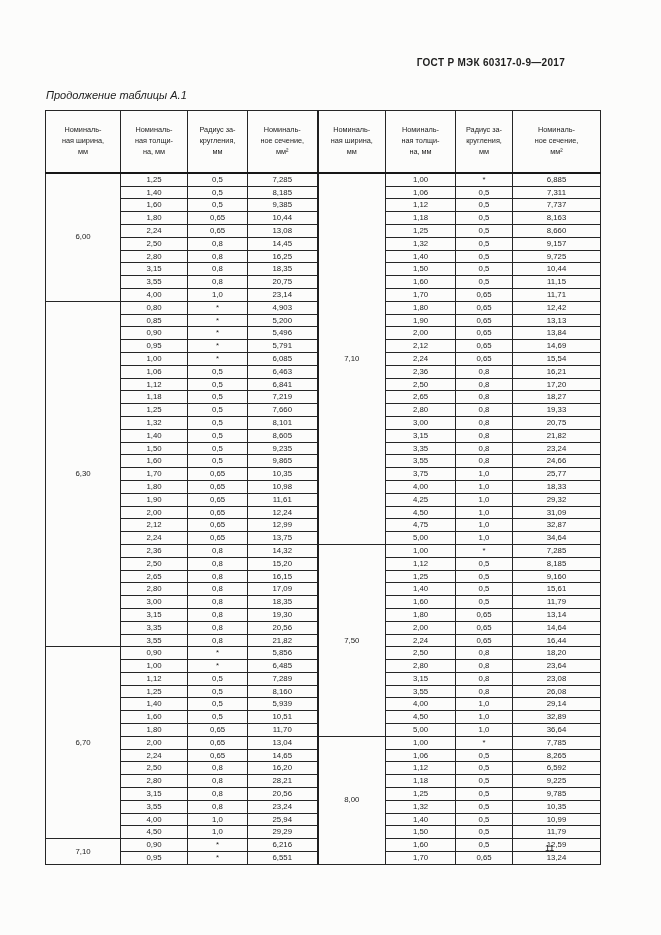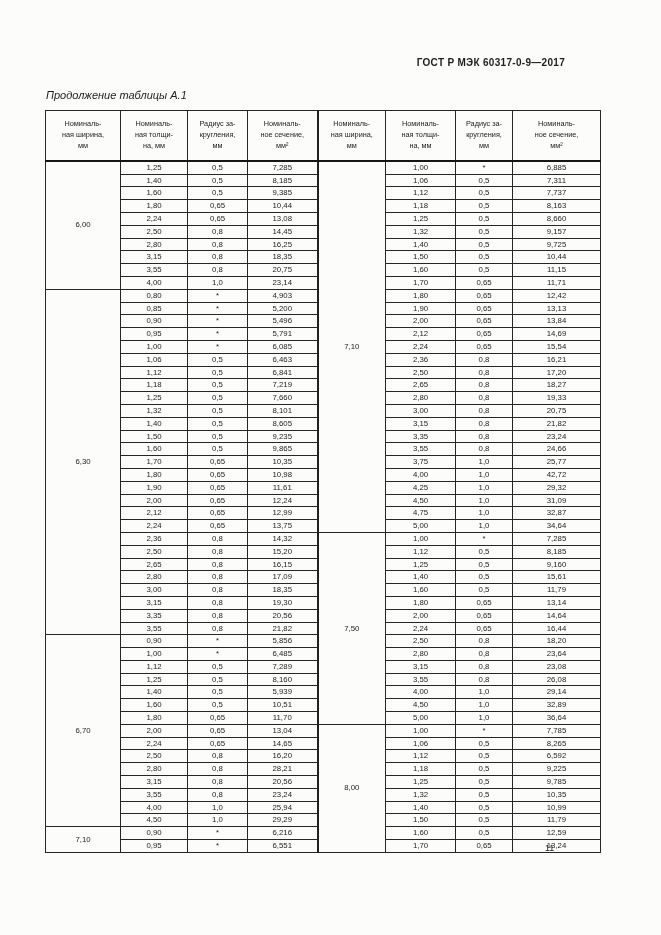--- a/index.html
+++ b/index.html
@@ -29,21 +29,21 @@
   .a1 th, .a1 td {
     border:1px solid #262626;
   }
   .a1 thead th {
     font-weight:normal;
     font-size:7.3px;
     line-height:1.5;
     text-align:center;
     vertical-align:middle;
     white-space:pre-line;
-    padding:8px 0;
+    padding:14px 0;
     height:30px;
     border-bottom:2.5px solid #161616;
   }
   .a1 td {
     font-size:7.8px;
     text-align:center;
     vertical-align:middle;
     padding:0;
     height:11.8px;
     line-height:1;
@@ -296,21 +296,21 @@
         <td>3,75</td>
         <td>1,0</td>
         <td>25,77</td>
       </tr>
       <tr>
         <td>1,80</td>
         <td>0,65</td>
         <td class="sep">10,98</td>
         <td>4,00</td>
         <td>1,0</td>
-        <td>42,72</td>
+        <td>18,33</td>
       </tr>
       <tr>
         <td>1,90</td>
         <td>0,65</td>
         <td class="sep">11,61</td>
         <td>4,25</td>
         <td>1,0</td>
         <td>29,32</td>
       </tr>
       <tr>

